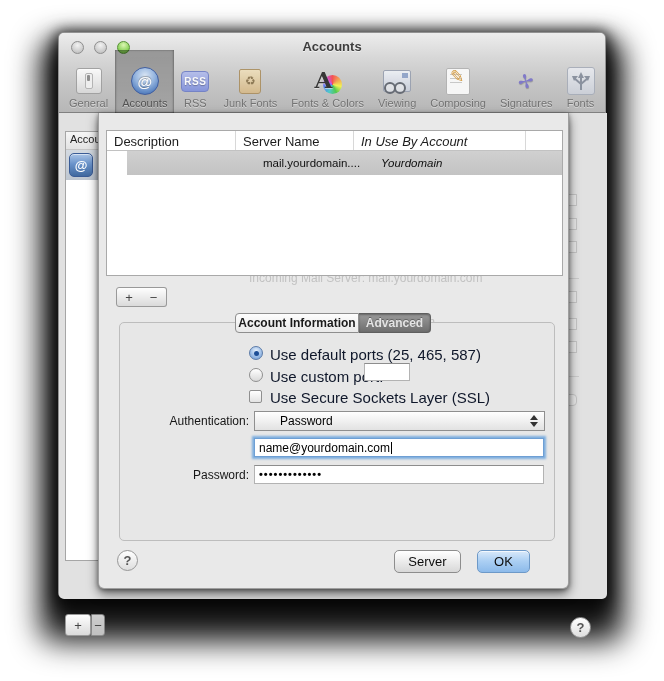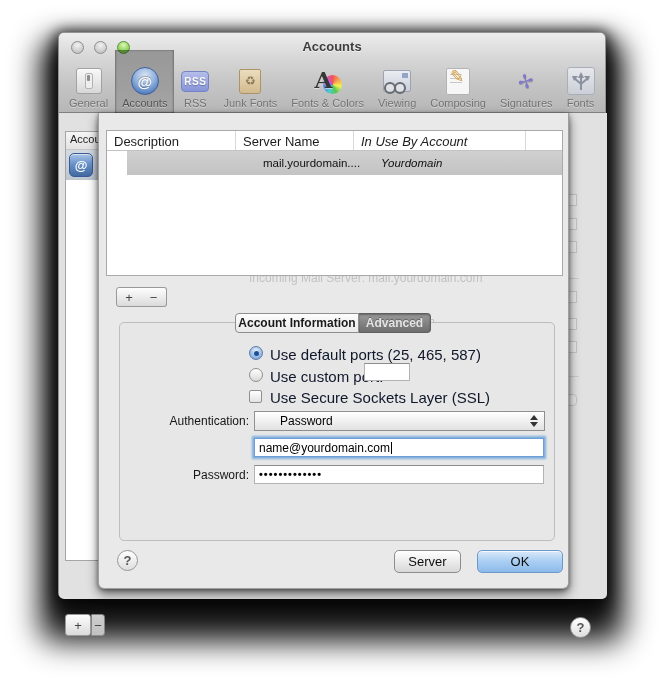--- a/index.html
+++ b/index.html
@@ -118,21 +118,21 @@
     background:linear-gradient(#ffffff,#e2e2e2);font-size:12px;color:#000;display:flex;align-items:center;padding-left:25px;}
   .popup .arrows{position:absolute;right:6px;top:3px;display:flex;flex-direction:column;gap:2px;}
   .popup .arrows i{width:0;height:0;border-left:4px solid transparent;border-right:4px solid transparent;}
   .popup .arrows .up{border-bottom:5px solid #333;}
   .popup .arrows .dn{border-top:5px solid #333;}
   .pwd{font-size:11px;font-weight:bold;letter-spacing:1px;}
 
   .sheet-help{left:18px;top:437px;width:21px;height:21px;}
   .push-btn{height:23px;border-radius:5px;font-size:13px;display:flex;align-items:center;justify-content:center;color:#0d0d0d;}
   .btn-cancel{left:295px;top:437px;width:67px;background:linear-gradient(#ffffff,#d8d8d8);border:1px solid #8d8d8d;}
-  .btn-ok{left:378px;top:437px;width:86px;background:linear-gradient(#d9e9fa,#abcff3 48%,#8cbaea);border:1px solid #6d99c8;
+  .btn-ok{left:378px;top:437px;width:53px;background:linear-gradient(#d9e9fa,#abcff3 48%,#8cbaea);border:1px solid #6d99c8;
     box-shadow:inset 0 1px 0 rgba(255,255,255,.7);}
 </style>
 </head>
 <body>
 
 <div class="stage">
   <div class="abs window">
 
     <div class="abs chrome">
       <span class="abs tl tl-gray" style="left:12px"></span>

